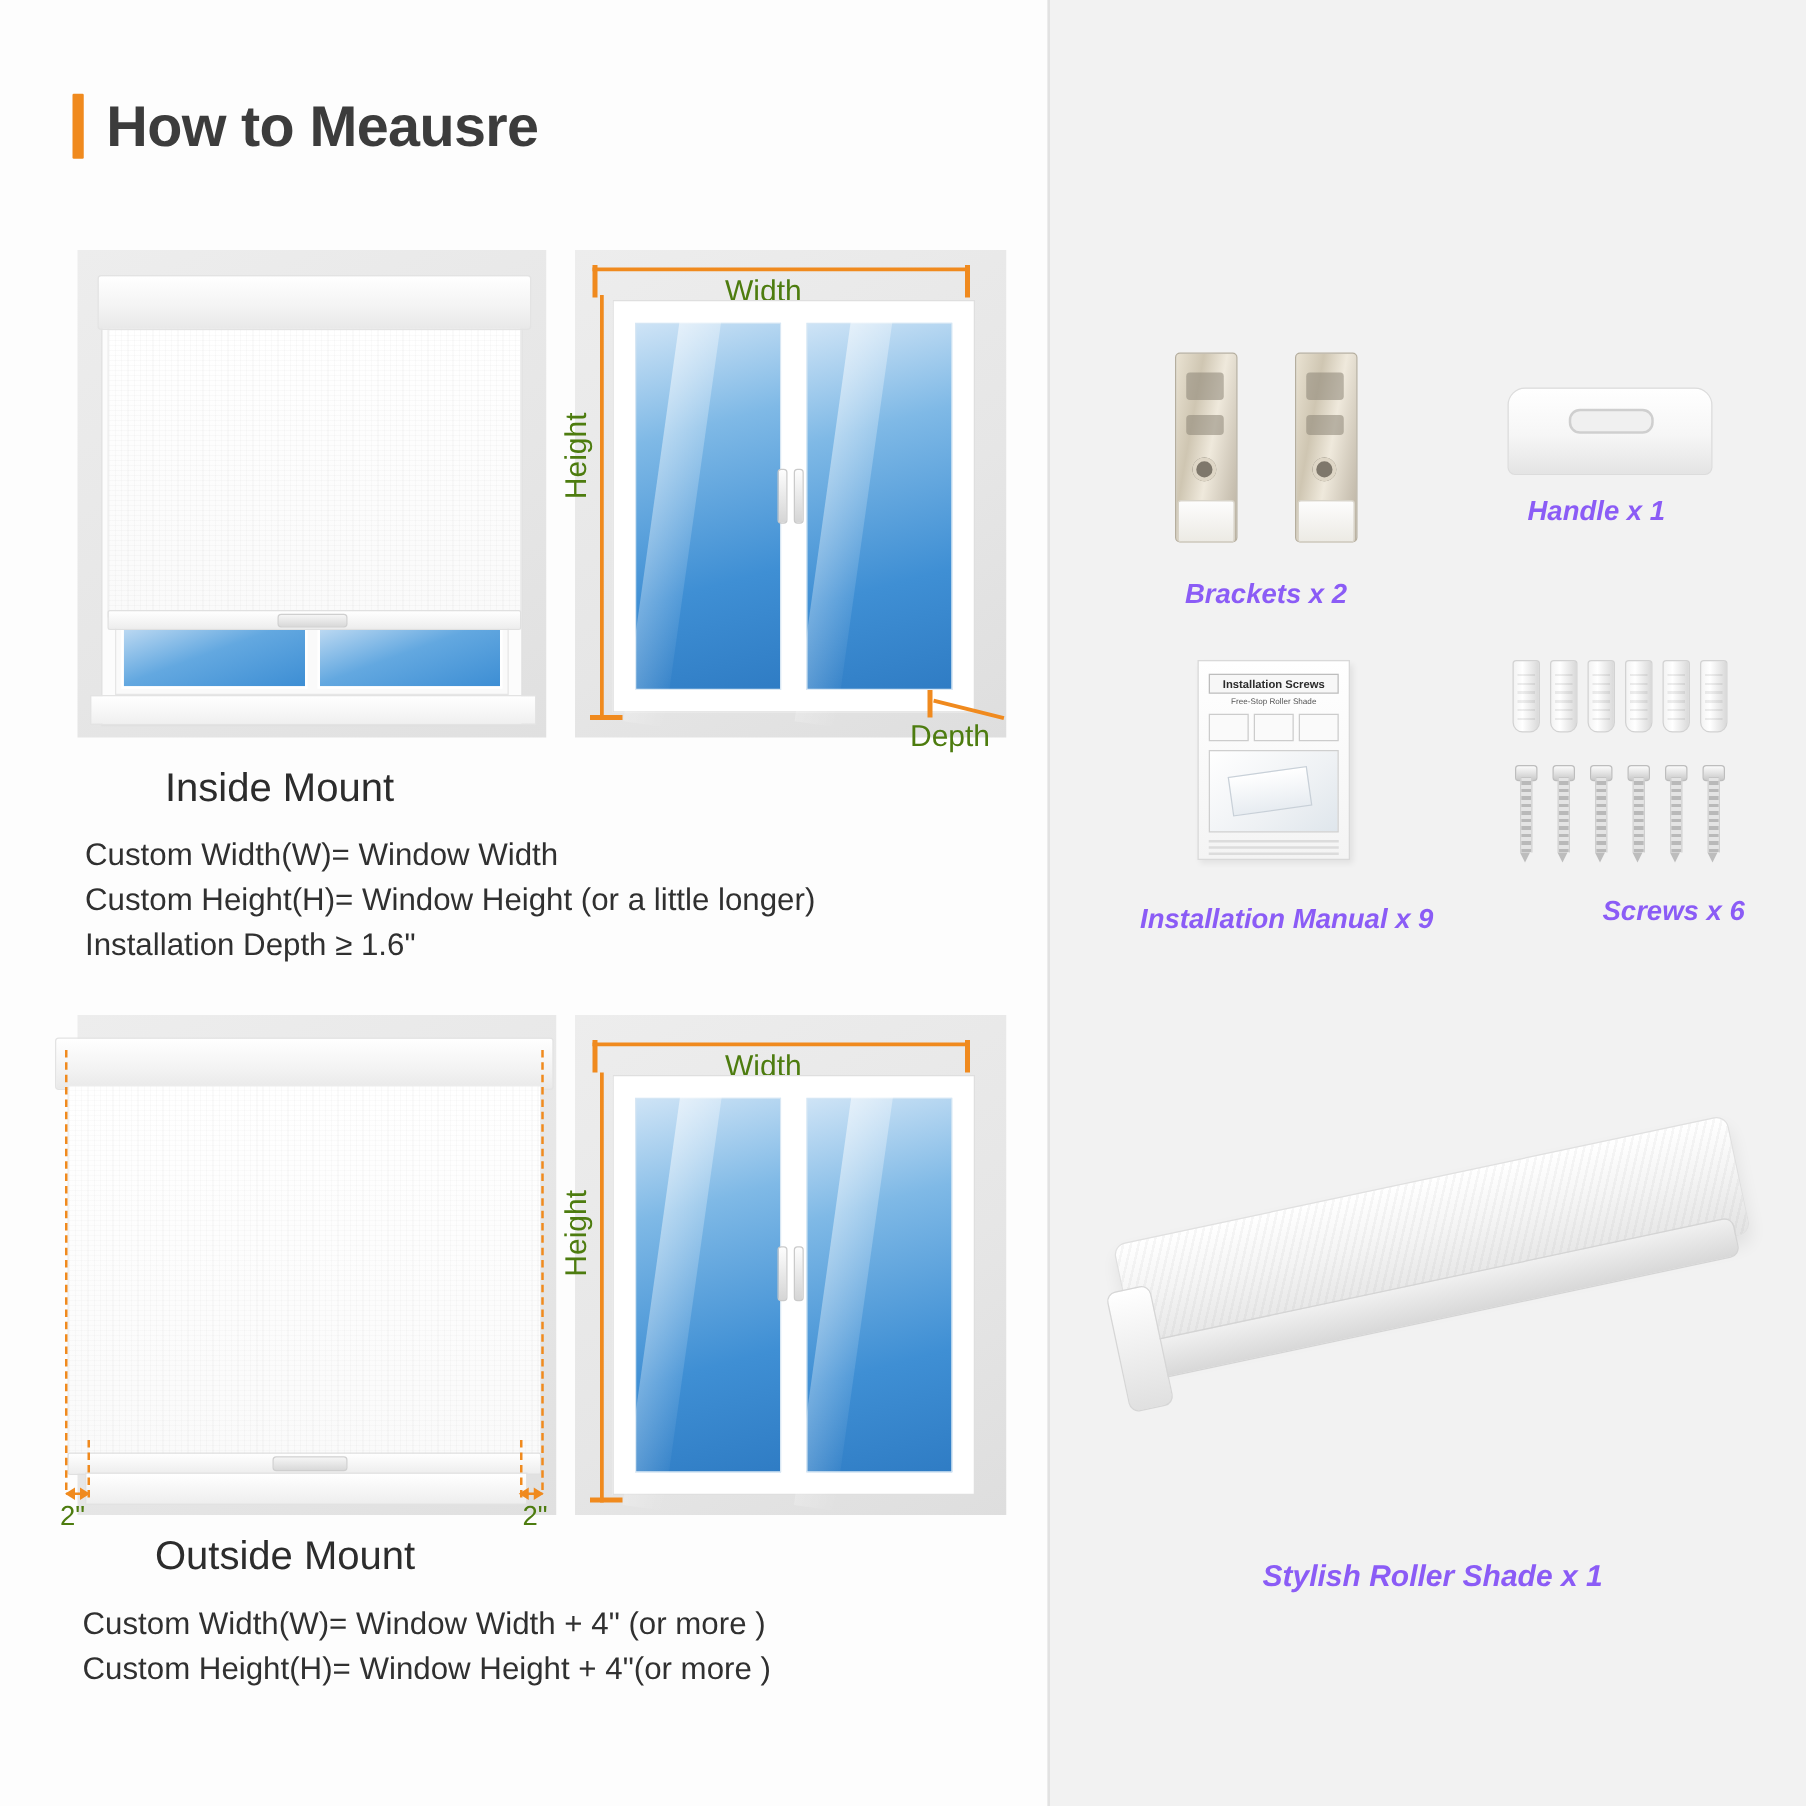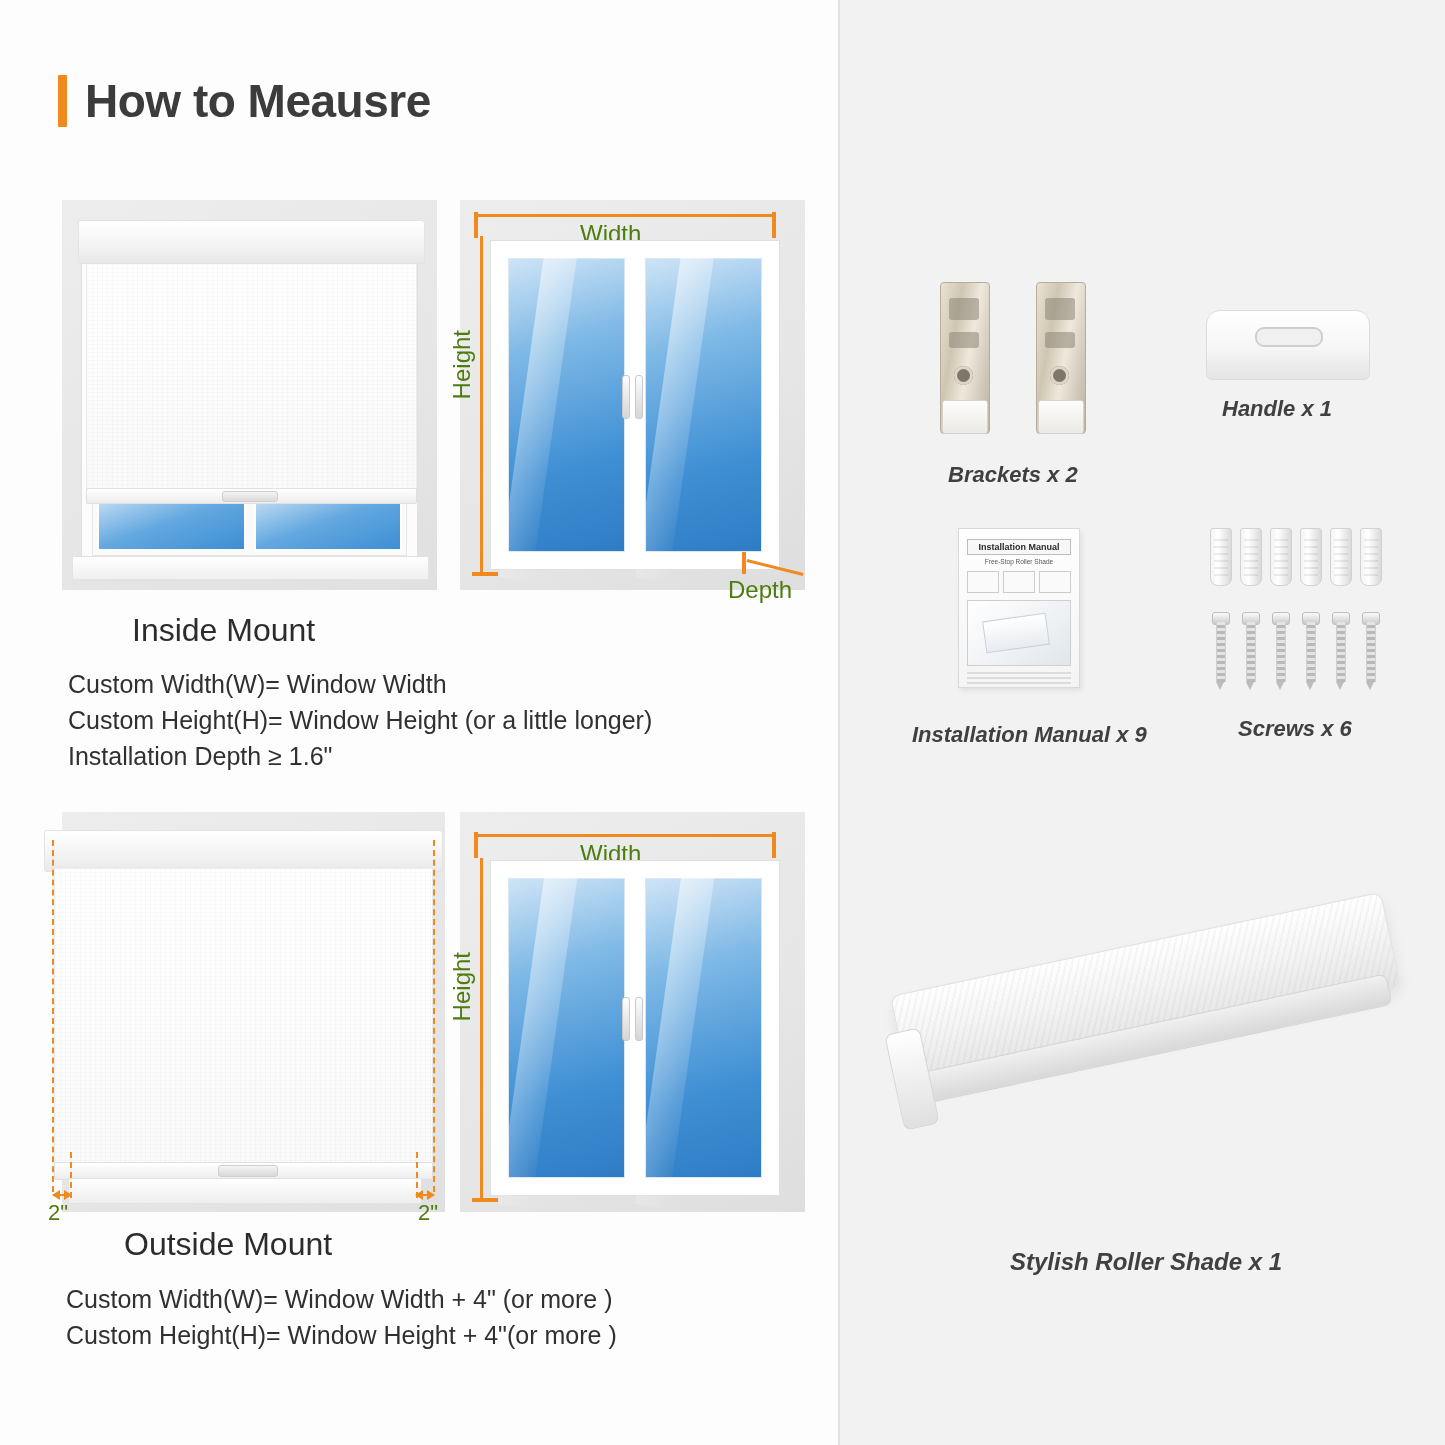--- a/index.html
+++ b/index.html
@@ -258,21 +258,21 @@
     color: #303030;
     white-space: nowrap;
   }
 
   
   .pkg-label {
     position: absolute;
     font-size: 22px;
     font-weight: bold;
     font-style: italic;
-    color: #404040;
+    color: #8b5cf6;
     white-space: nowrap;
   }
   
   .bracket {
     position: absolute;
     width: 48px;
     height: 150px;
   }
   .bracket .body {
     position: absolute; left: 0; top: 0; width: 48px; height: 150px;
@@ -569,21 +569,21 @@
       <div class="foot"></div>
   </div>
   <div class="pkg-label" style="left:948px; top:462px;">Brackets x 2</div>
 
   <div class="handle-part" style="left:1206px; top:310px;">
     <div class="slot"></div>
   </div>
   <div class="pkg-label" style="left:1222px; top:396px;">Handle x 1</div>
 
   <div class="manual" style="left:958px; top:528px;">
-    <div class="m-title">Installation Manual</div>
+    <div class="m-title">Installation Screws</div>
     <div class="m-sub">Free-Stop Roller Shade</div>
     <div class="m-row">
       <div class="m-box"></div>
         <div class="m-box"></div>
         <div class="m-box"></div>
     </div>
     <div class="m-pic"></div>
     <div class="m-lines">
       <span></span>
         <span></span>
@@ -622,21 +622,21 @@
   <div class="screw" style="left:1332px; top:612px;">
     <div class="head"></div>
       <div class="shaft"></div>
       <div class="tip"></div>
   </div>
   <div class="screw" style="left:1362px; top:612px;">
     <div class="head"></div>
       <div class="shaft"></div>
       <div class="tip"></div>
   </div>
-  <div class="pkg-label" style="left:1238px; top:716px;">Screws  x 6</div>
+  <div class="pkg-label" style="left:1282px; top:716px;">Screws  x 6</div>
 
   <div id="roller">
     <div class="tube"></div>
     <div class="tube2"></div>
     <div class="cap"></div>
   </div>
   <div class="pkg-label" style="left:1010px; top:1248px; font-size:24px;">Stylish Roller Shade x 1</div>
 
 </div>
 

